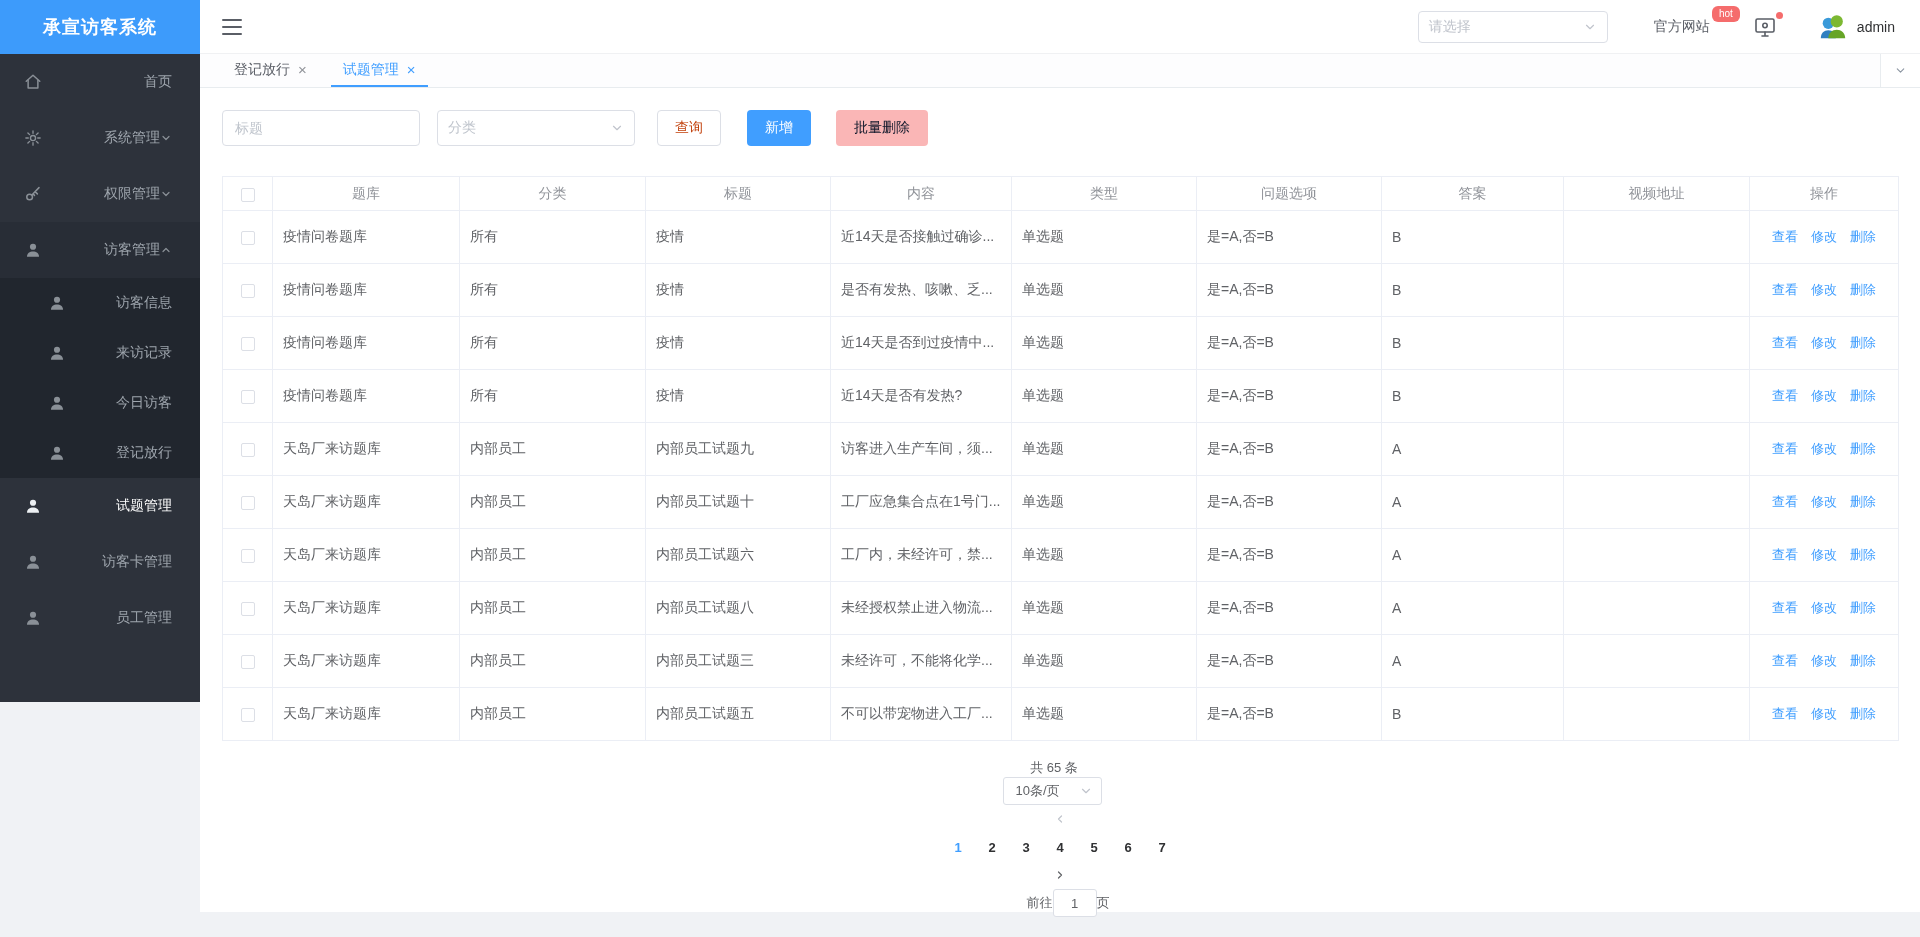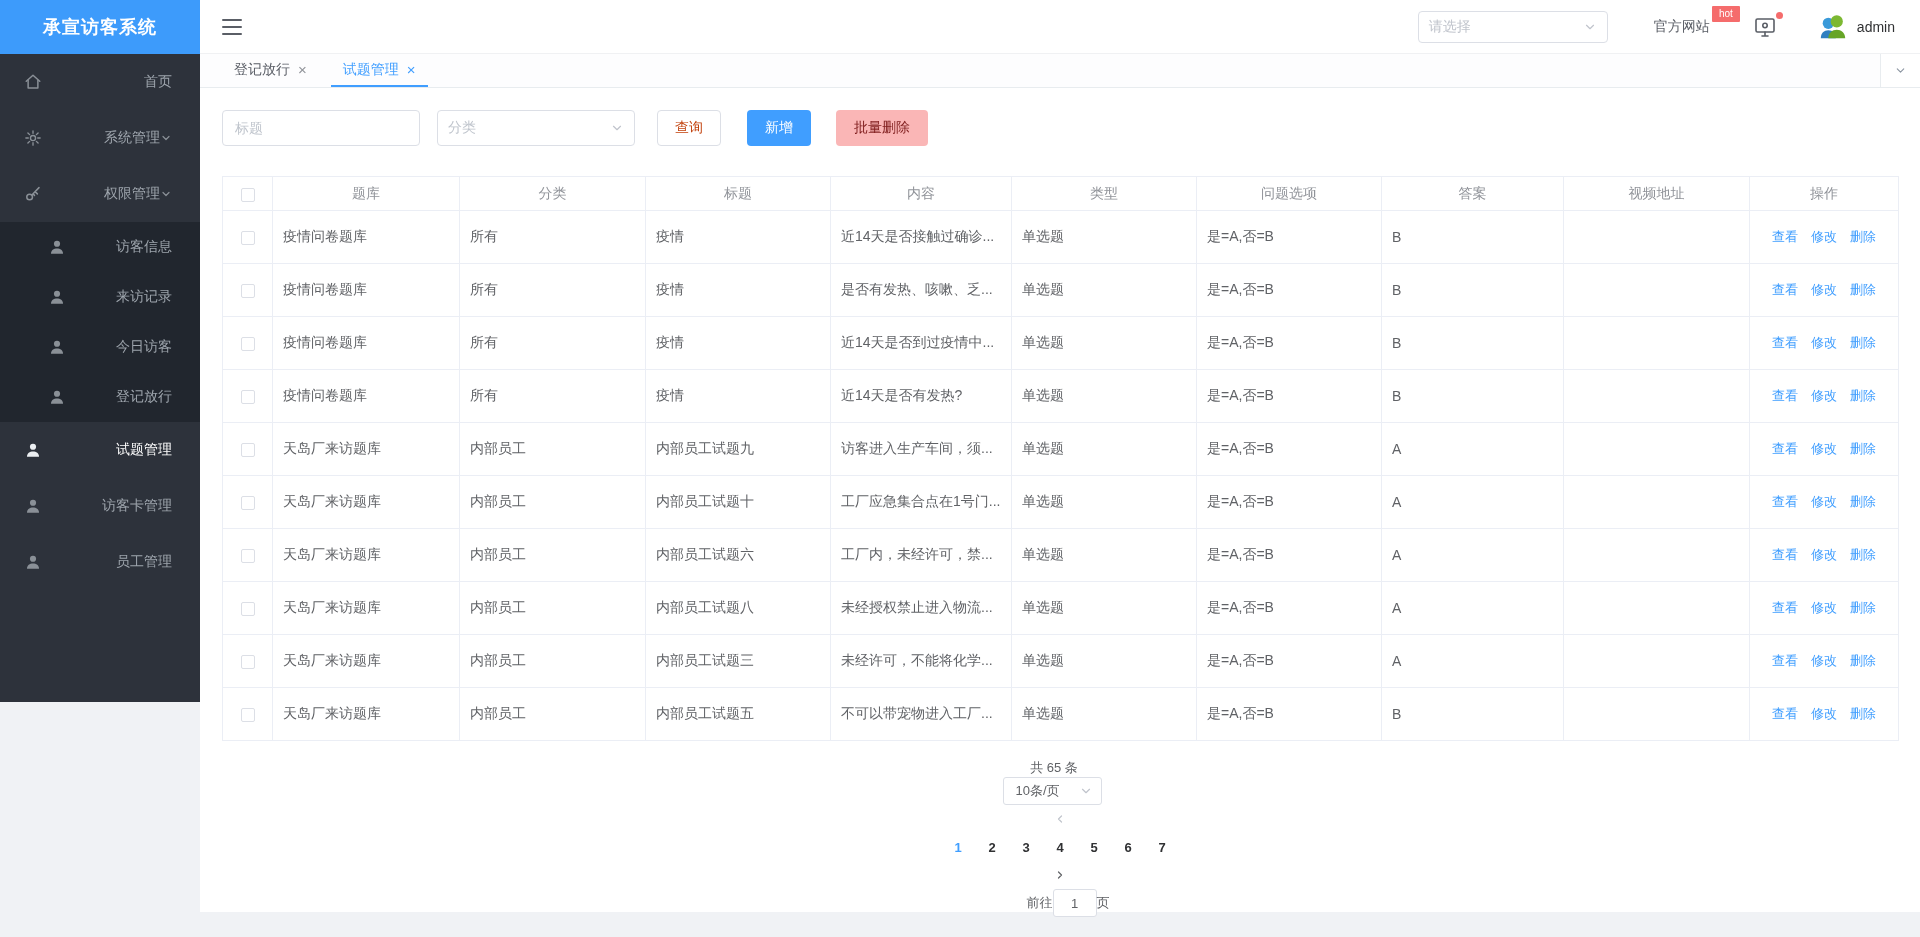--- a/index.html
+++ b/index.html
@@ -30,21 +30,21 @@
   .hamburger { width:20px; height:16px; display:flex; flex-direction:column; justify-content:space-between; cursor:pointer; }
   .hamburger i { display:block; height:2px; background:#5a5e66; border-radius:1px; }
   .header-right { margin-left:auto; display:flex; align-items:center; }
   .hdr-select { width:190px; height:32px; border:1px solid #dcdfe6; border-radius:4px;
                 display:flex; align-items:center; padding:0 10px; color:#c0c4cc; cursor:pointer; }
   .hdr-select .sel-text { flex:1; font-size:14px; }
   .sel-chevron { width:14px; height:14px; color:#c0c4cc; display:inline-flex; }
   .sel-chevron svg { width:100%; height:100%; }
   .official { position:relative; margin-left:46px; color:#5a5e66; font-size:14px; cursor:pointer; }
   .hot-badge { position:absolute; top:-12px; right:-30px; background:#f56c6c; color:#fff;
-               font-size:10px; line-height:1; padding:3px 7px; border-radius:1px; }
+               font-size:10px; line-height:1; padding:3px 7px; border-radius:6px; }
   .screen-btn { position:relative; margin-left:42px; width:26px; height:24px; color:#5a5e66; cursor:pointer; }
   .screen-btn svg { width:100%; height:100%; }
   .red-dot { position:absolute; top:-3px; right:-5px; width:7px; height:7px; border-radius:50%; background:#f56c6c; }
   .avatar { margin-left:40px; width:30px; height:30px; cursor:pointer; }
   .avatar svg { width:100%; height:100%; }
   .username { margin-left:9px; color:#303133; font-size:14px; cursor:pointer; }
   
   .tabbar { margin-left:200px; height:34px; background:#fdfdfe; border-bottom:1px solid #e8ecef;
             display:flex; align-items:stretch; padding-left:22px; }
   .tab { display:inline-flex; align-items:center; gap:8px; padding:0 12px; margin-right:12px;
@@ -61,21 +61,21 @@
   .inp-title { width:198px; height:36px; border:1px solid #dcdfe6; border-radius:4px; padding:0 12px;
                font-size:14px; color:#606266; outline:none; font-family:inherit; }
   .inp-title::placeholder { color:#bfc4cc; }
   .sel-category { width:198px; height:36px; border:1px solid #dcdfe6; border-radius:4px; margin-left:17px;
                   display:flex; align-items:center; padding:0 10px; color:#bfc4cc; cursor:pointer; }
   .sel-category .sel-text { flex:1; }
   .btn { height:36px; border-radius:4px; font-size:14px; padding:0 17px; cursor:pointer;
          font-family:inherit; border:1px solid transparent; }
   .btn-query { margin-left:22px; background:#fff; border-color:#dcdfe6; color:#c2410c; }
   .btn-add { margin-left:26px; background:#409EFF; color:#fff; }
-  .btn-batch-delete { margin-left:25px; background:#fab6b6; color:#7f1d1d; cursor:not-allowed; }
+  .btn-batch-delete { margin-left:25px; background:#fab6b6; color:#0f172a; cursor:not-allowed; }
   
   table.grid { margin-top:30px; width:1676px; border-collapse:collapse; table-layout:fixed; }
   .grid th, .grid td { border:1px solid #ebeef5; font-weight:400; }
   .grid th { height:34px; color:#909399; font-size:14px; text-align:center; background:#fff; }
   .grid td { height:53px; color:#606266; font-size:14px; padding:0 10px; text-align:left; background:#fff; }
   .grid td.c, .grid th.c { text-align:center; padding:0;margin-top:8px; }
   .checkbox { display:inline-block; width:14px; height:14px; border:1px solid #dcdfe6; border-radius:2px;
               background:#fff; vertical-align:middle; cursor:pointer; }
   .row-actions { display:flex; justify-content:center; gap:13px; }
   .row-actions a { color:#409EFF; font-size:13px; text-decoration:none; cursor:pointer; white-space:nowrap; }
@@ -131,20 +131,34 @@
         <span class="mi-icon">
           <svg viewBox="0 0 24 24" fill="none" stroke="currentColor" stroke-width="2" stroke-linecap="round" stroke-linejoin="round">
             <circle cx="7.5" cy="16" r="3.8"></circle>
             <path d="M10.5 13.2L20 3.5M14.8 8.8l3 3M12 11.8l2 2"></path>
           </svg>
         </span>
         <span class="mi-label">权限管理</span>
         <span class="mi-chevron">
           <svg viewBox="0 0 24 24" fill="none" stroke="currentColor" stroke-width="2.4" stroke-linecap="round" stroke-linejoin="round">
             <path d="M6 9l6 6 6-6"></path>
+          </svg>
+        </span>
+      </div>
+      <div class="menu-item group-title">
+        <span class="mi-icon">
+          <svg viewBox="0 0 24 24" fill="currentColor">
+            <circle cx="12" cy="7.6" r="4.1"></circle>
+            <path d="M4 20.5c0-4.1 3.6-6.6 8-6.6s8 2.5 8 6.6V21H4z"></path>
+          </svg>
+        </span>
+        <span class="mi-label">访客管理</span>
+        <span class="mi-chevron">
+          <svg viewBox="0 0 24 24" fill="none" stroke="currentColor" stroke-width="2.4" stroke-linecap="round" stroke-linejoin="round">
+            <path d="M6 15l6-6 6 6"></path>
           </svg>
         </span>
       </div>
       <div class="submenu">
         <div class="menu-item">
           <span class="mi-icon">
             <svg viewBox="0 0 24 24" fill="currentColor">
               <circle cx="12" cy="7.6" r="4.1"></circle>
               <path d="M4 20.5c0-4.1 3.6-6.6 8-6.6s8 2.5 8 6.6V21H4z"></path>
             </svg>

